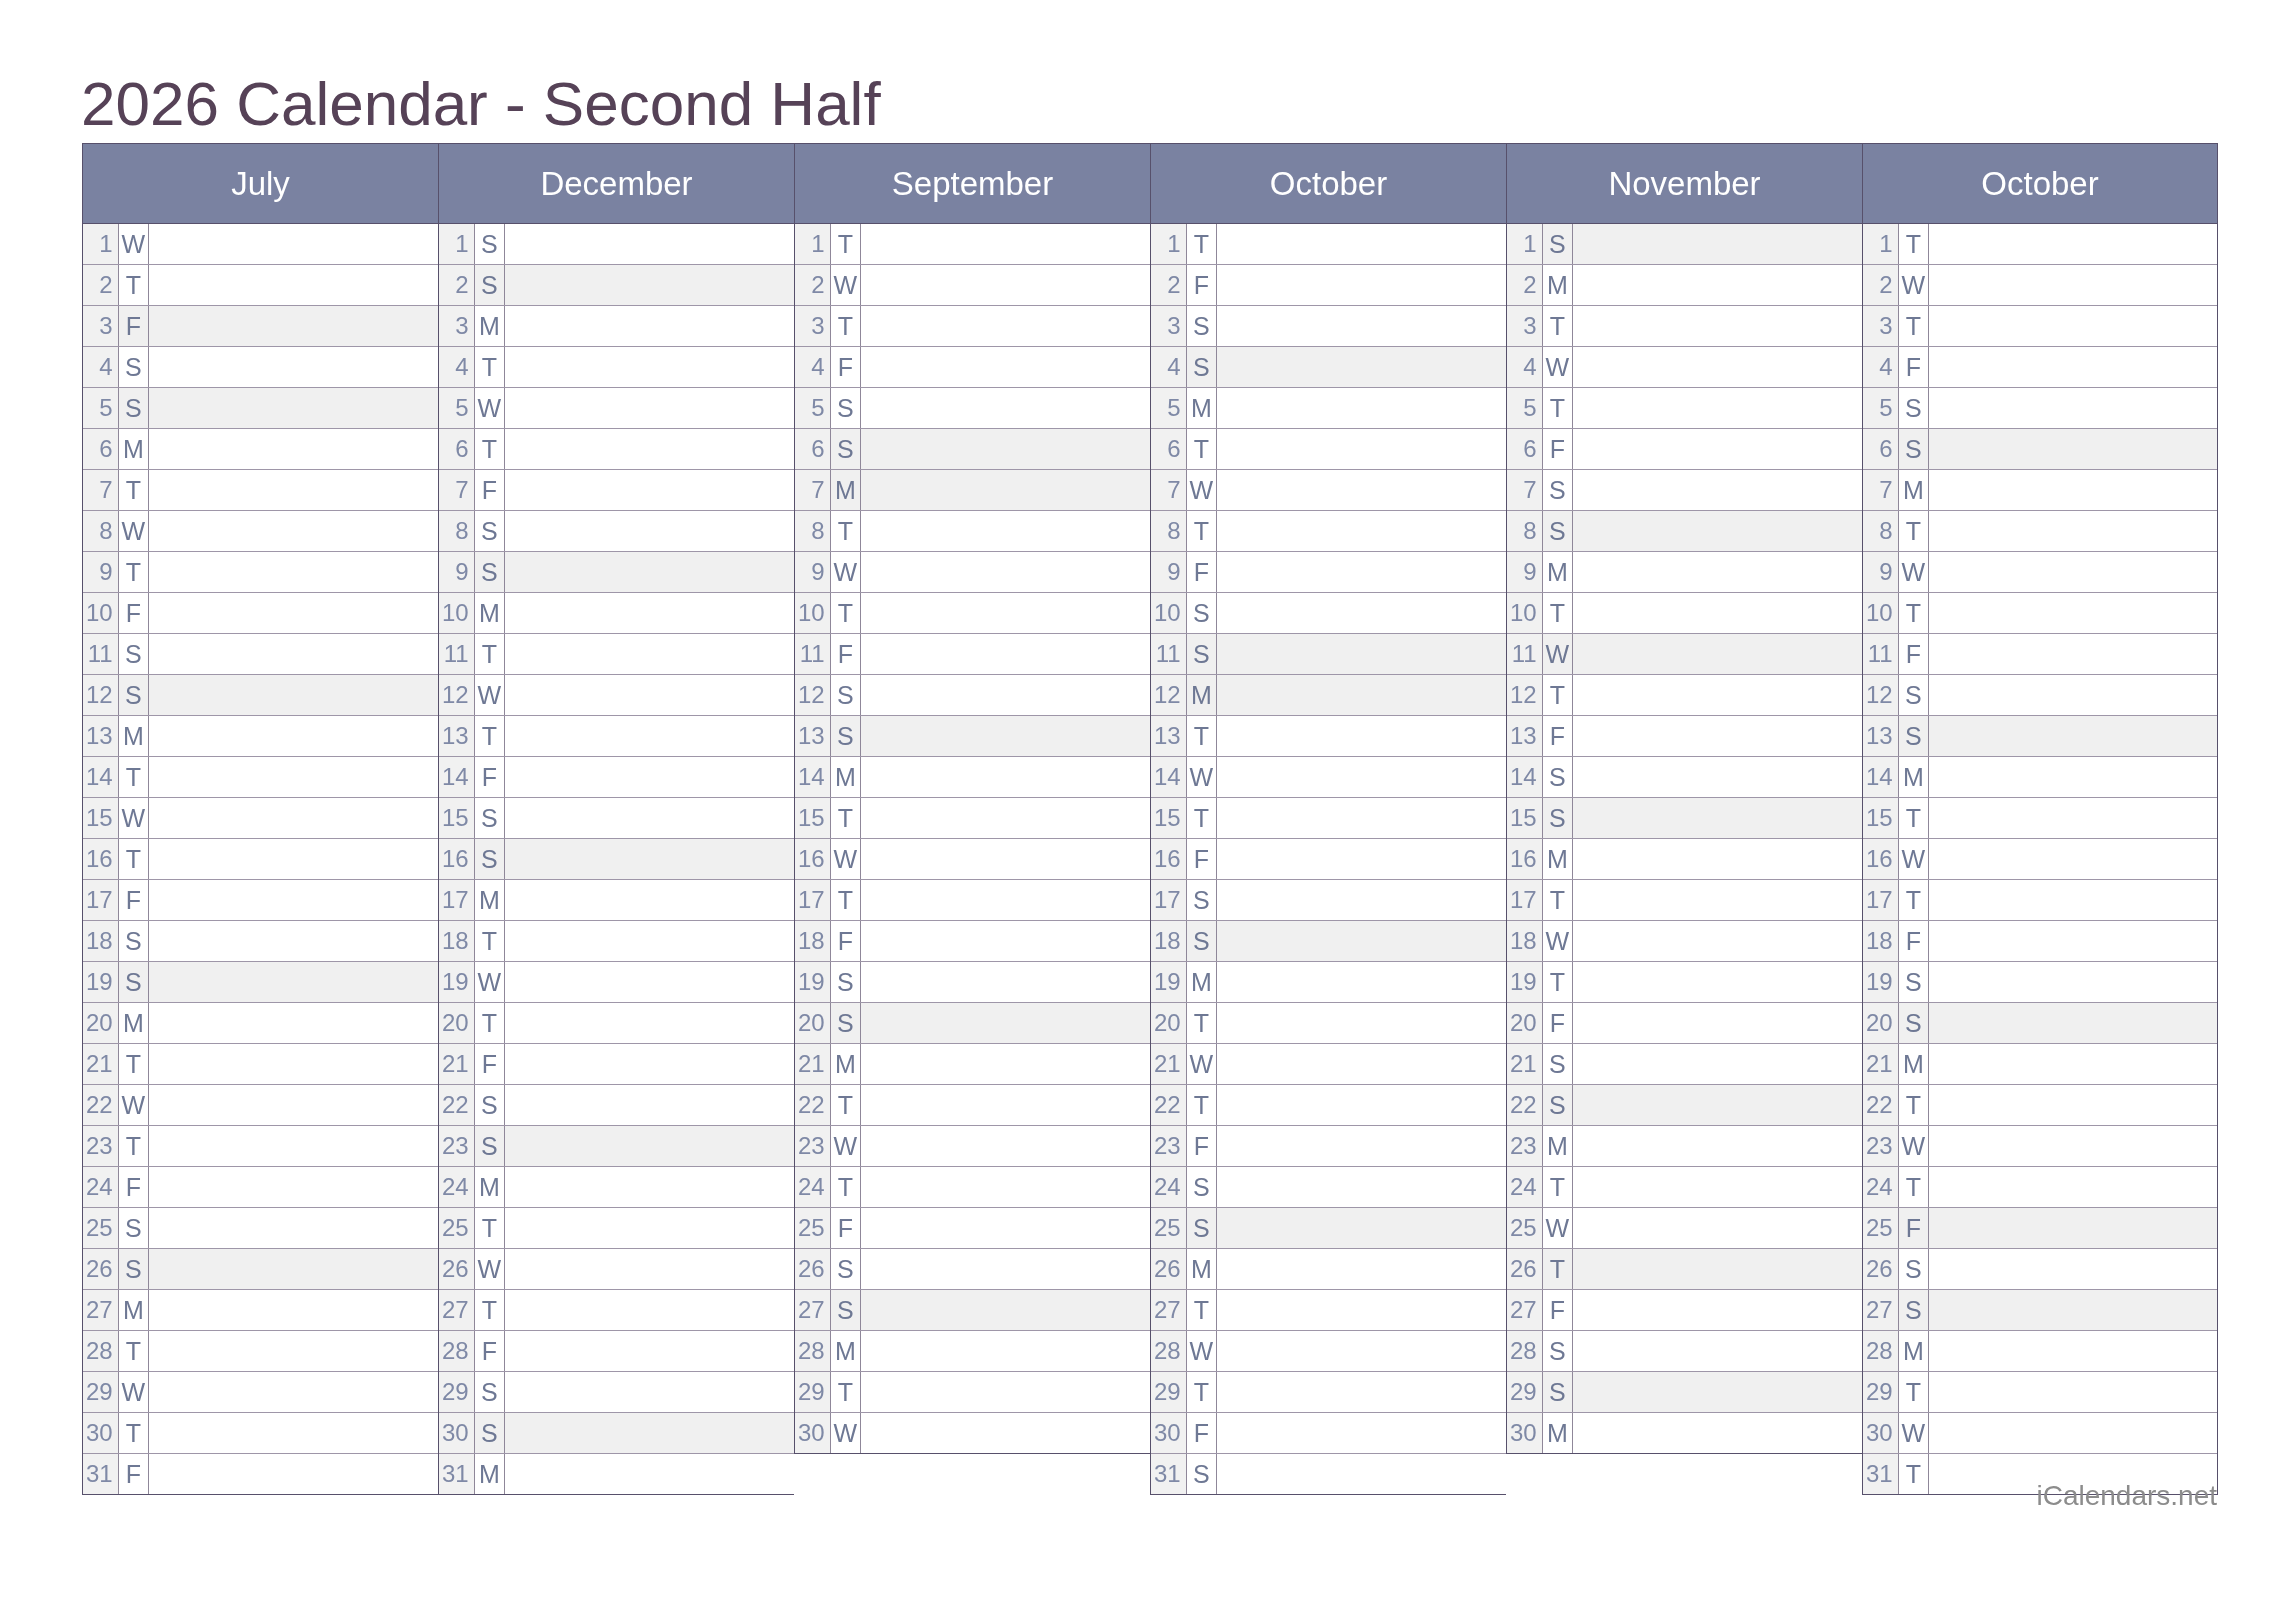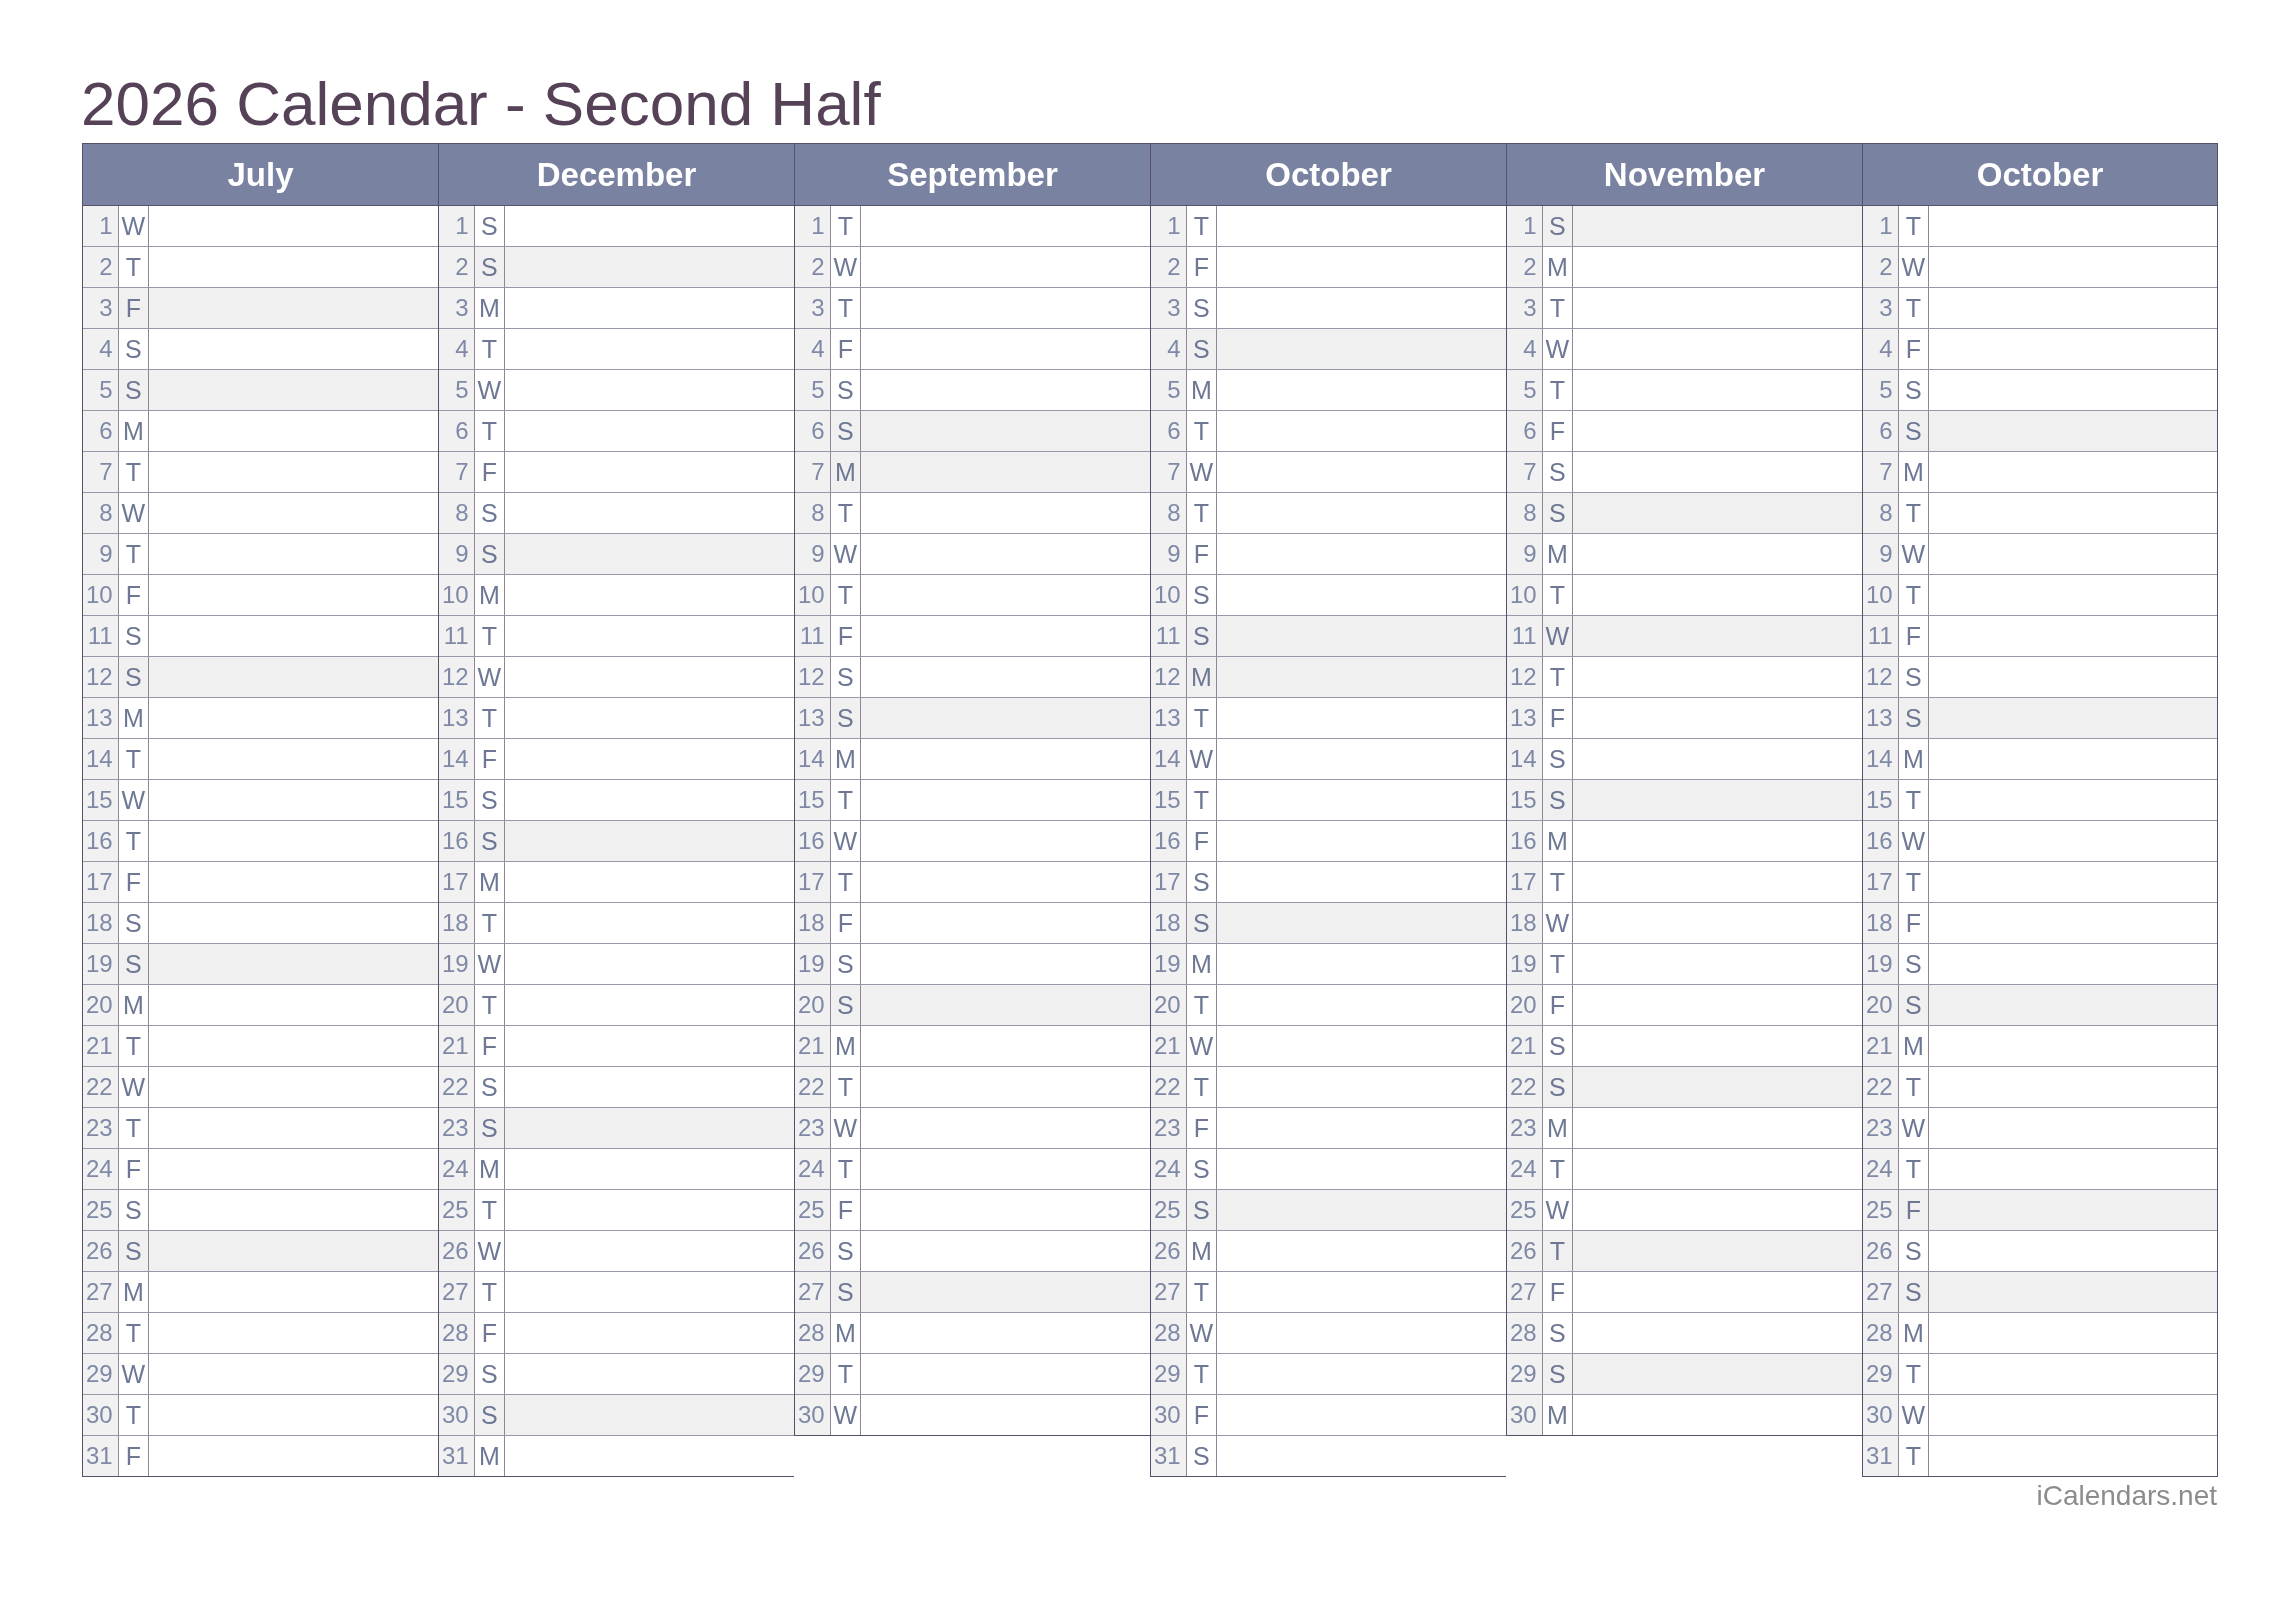--- a/index.html
+++ b/index.html
@@ -15,25 +15,25 @@
     position:absolute; left:82px; top:143px;
     display:flex; flex-direction:row; align-items:flex-start;
   }
   .month-col {
     width:356px; box-sizing:border-box;
     border-left:1.8px solid #57506b;
   }
   .month-col:last-child { border-right:1.8px solid #57506b; }
 
   .month-header {
-    height:63px; box-sizing:border-box;
+    height:81px; box-sizing:border-box;
     background:#7a82a1;
     border-top:1.8px solid #57506b;
     border-bottom:1.8px solid #57506b;
-    color:#ffffff; font-size:33px; font-weight:700;
+    color:#ffffff; font-size:33px; font-weight:400;
     display:flex; align-items:center; justify-content:center;
   }
 
   .day-row {
     display:flex; flex-direction:row;
     height:41px; box-sizing:border-box;
     border-bottom:0.9px solid #9e96a8;
     background:#ffffff;
   }
   .day-row:last-child { border-bottom:1.8px solid #57506b; }

